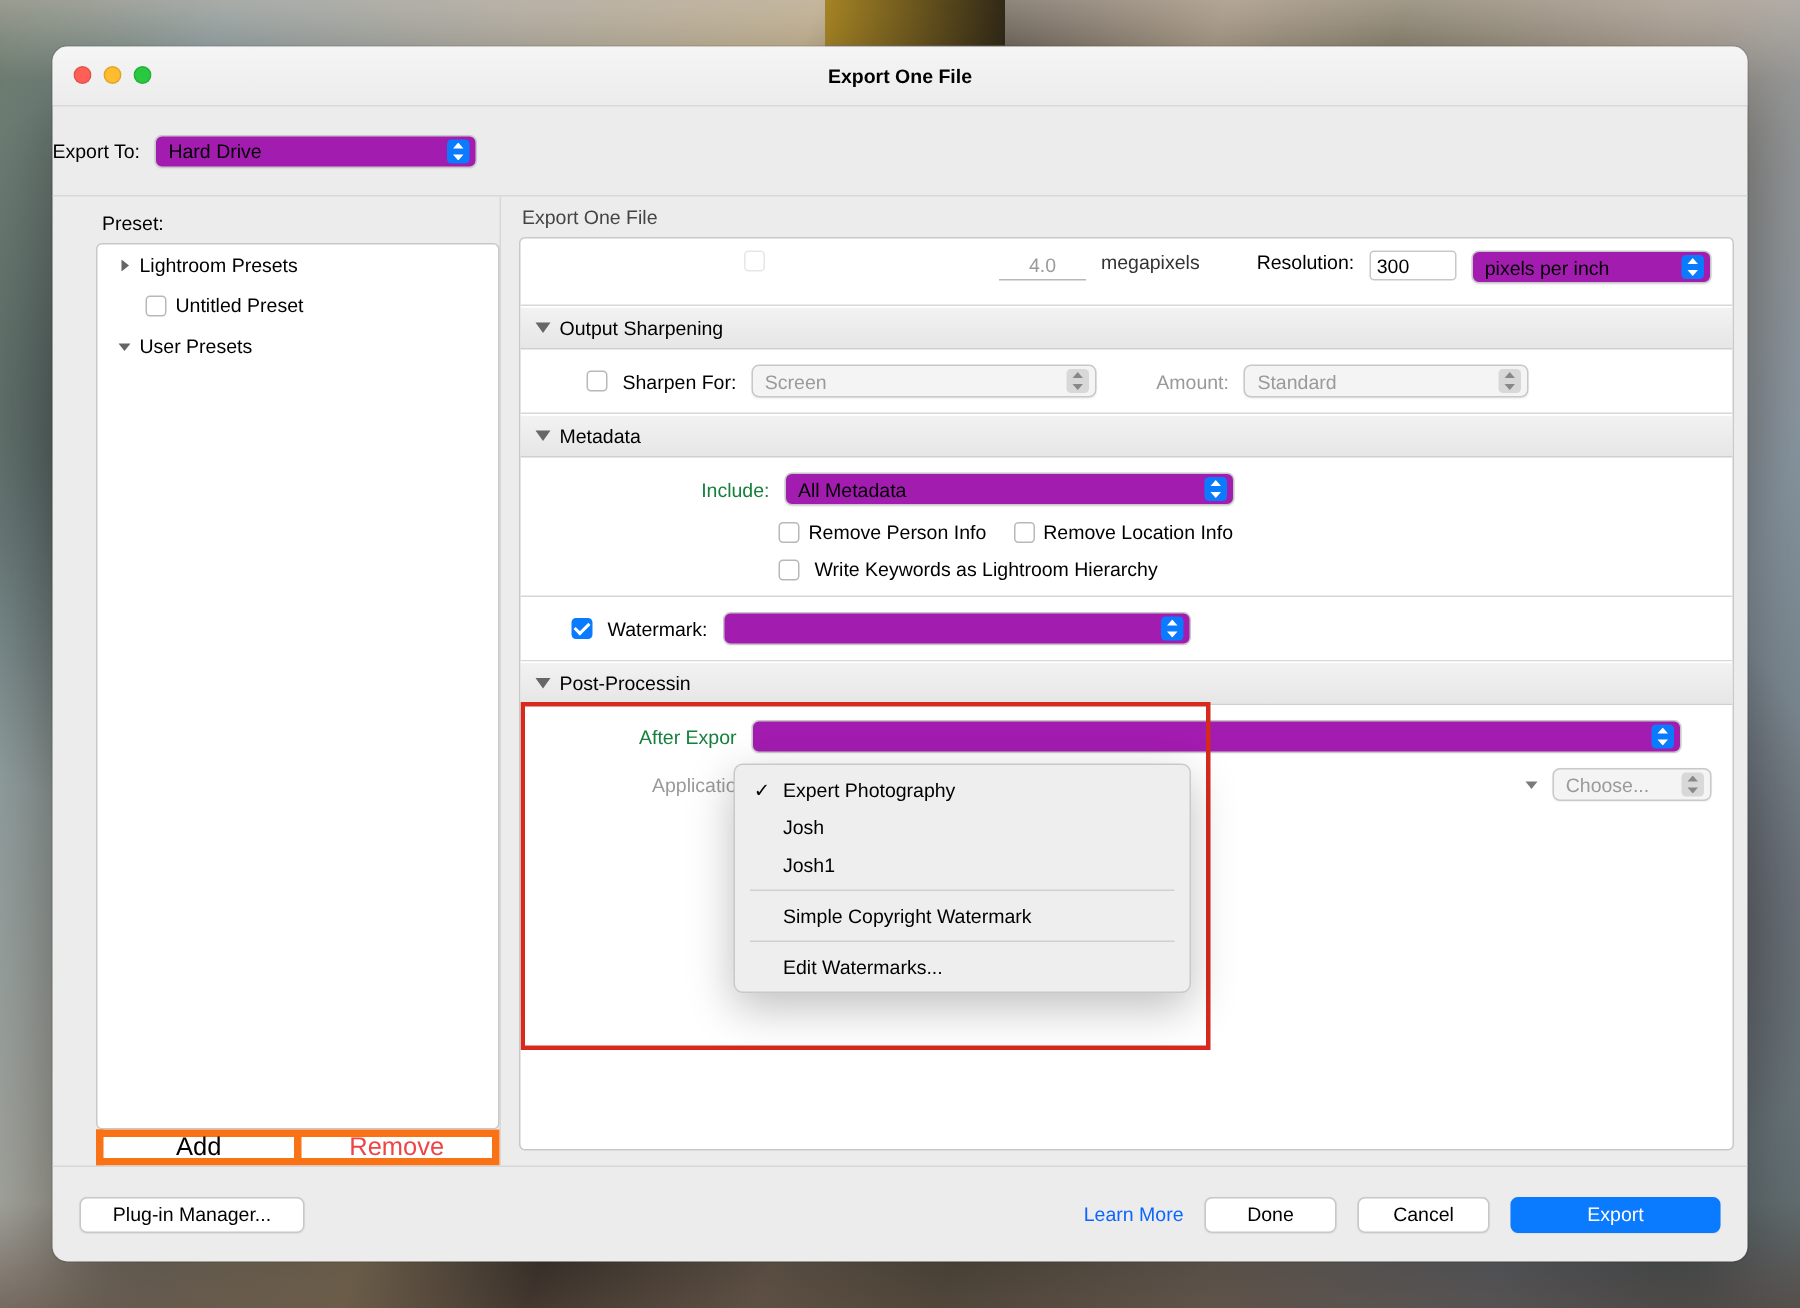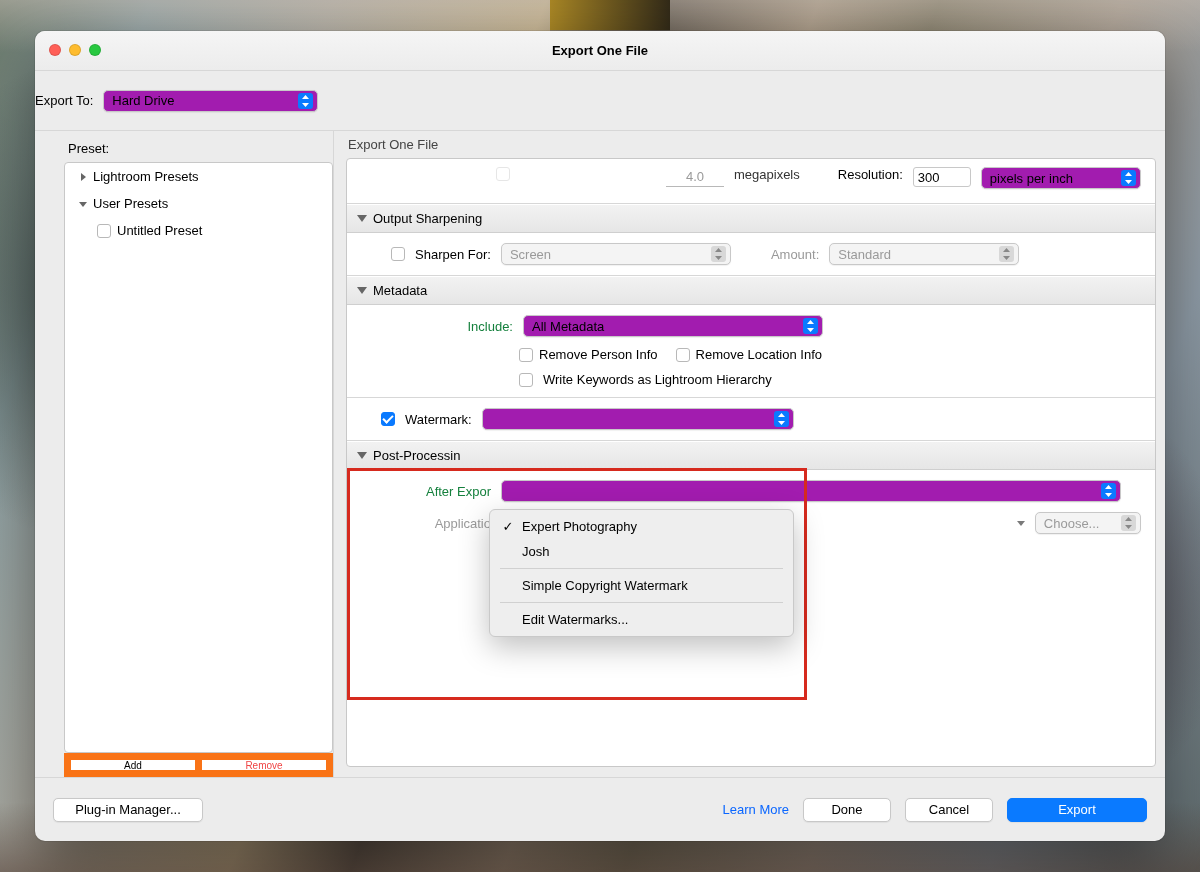--- a/index.html
+++ b/index.html
@@ -89,23 +89,23 @@
   .tree-node.level2 { padding-left: 32px; }
   .chev { width:8px; height:8px; }
   .cbx {
     width:14px; height:14px; border:1px solid #b8b8b8; border-radius:3px; background:#fff;
     display:inline-flex; align-items:center; justify-content:center;
   }
   .cbx.checked { background:#0a7aff; border-color:#0a7aff; }
   .cbx.checked::after{ content:""; width:8px; height:4px; border:2px solid #fff; border-top:none; border-right:none; transform:rotate(-45deg); margin-top:-2px;}
   .side-btns { display:flex; }
   .btn-flat {
-    flex:1; height:24px; background:#fff; border:7px solid #f97316;
+    flex:1; height:24px; background:#fff; border:5px solid #f97316;
     display:flex; align-items:center; justify-content:center;
-    font-size:10px;
+    font-size:17px;
   }
   .btn-flat:first-child{border-right:none;}
   .btn-flat.gray{color:#ef4444;}
 
   .main {
     display:flex; flex-direction:column; min-height:0; padding: 6px 12px 0 12px;
   }
   .main-heading { font-size:13px; color:#444; padding: 0 0 6px 2px; }
   .scrollarea {
     flex:1; overflow:hidden;
@@ -201,29 +201,29 @@
 
     <div class="sidebar">
       <div class="preset-label">Preset:</div>
       <div class="tree">
         <div class="tree-node level1">
           <svg class="chev" viewBox="0 0 8 8">
               <path d="M2 0 L7 4 L2 8 Z" fill="#666"></path>
             </svg>
           <span>Lightroom Presets</span>
         </div>
+        <div class="tree-node level2">
+          <span class="cbx"></span>
+          <span>Untitled Preset</span>
+        </div>
         <div class="tree-node level1">
           <svg class="chev" viewBox="0 0 8 8">
               <path d="M0 2 L8 2 L4 7 Z" fill="#666"></path>
             </svg>
           <span>User Presets</span>
-        </div>
-        <div class="tree-node level2">
-          <span class="cbx"></span>
-          <span>Untitled Preset</span>
         </div>
       </div>
       <div class="side-btns">
         <div class="btn-flat">Add</div>
         <div class="btn-flat gray">Remove</div>
       </div>
     </div>
 
     <div class="main">
       <div class="main-heading">Export One File</div>
@@ -375,20 +375,24 @@
 
         <div class="popup">
           <div class="popup-item">
             <span class="check">✓</span>
             <span>Expert Photography</span>
           </div>
           <div class="popup-item">
             <span class="check"></span>
             <span>Josh</span>
           </div>
+          <div class="popup-item">
+            <span class="check"></span>
+            <span>Josh1</span>
+          </div>
           <div class="popup-sep"></div>
           <div class="popup-item">
             <span class="check"></span>
             <span>Simple Copyright Watermark</span>
           </div>
           <div class="popup-sep"></div>
           <div class="popup-item">
             <span class="check"></span>
             <span>Edit Watermarks...</span>
           </div>

